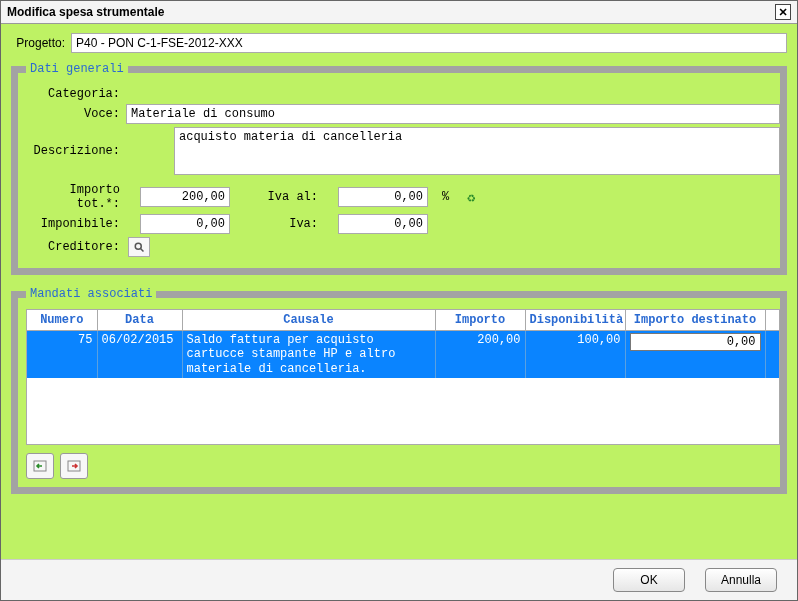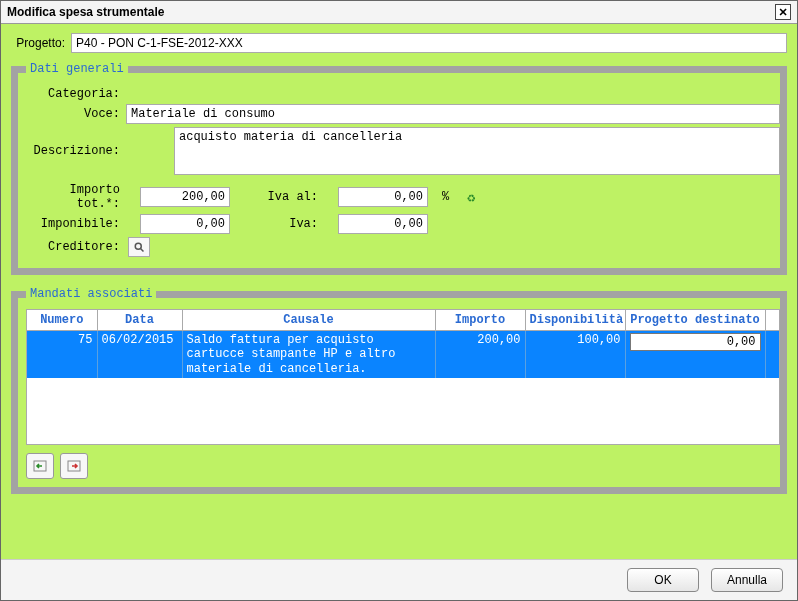--- a/index.html
+++ b/index.html
@@ -154,24 +154,24 @@
     width: 28px; height: 26px;
     border: 1px solid #999;
     background: #f7f7f7;
     display: flex; align-items: center; justify-content: center;
     cursor: pointer;
     border-radius: 3px;
   }
   .icon-btn svg { width: 16px; height: 16px; }
   .footer {
     border-top: 1px solid #ccc;
-    padding: 8px 14px;
+    padding: 8px 20px;
     display: flex;
     justify-content: flex-end;
-    gap: 12px;
+    gap: 20px;
     background: #f4f4f4;
   }
   .btn {
     min-width: 72px;
     height: 24px;
     border: 1px solid #888;
     background: linear-gradient(#fff,#e6e6e6);
     border-radius: 4px;
     cursor: pointer;
     font-family: inherit;
@@ -251,21 +251,21 @@
               <col style="width:140px">
               <col style="width:14px">
           </colgroup>
           <thead>
             <tr>
               <th>Numero</th>
               <th>Data</th>
               <th>Causale</th>
               <th>Importo</th>
               <th>Disponibilità</th>
-              <th>Progetto destinato</th>
+              <th>Importo destinato</th>
               <th></th>
             </tr>
           </thead>
           <tbody>
             <tr class="sel">
               <td class="td-num">75</td>
               <td>06/02/2015</td>
               <td class="tr-causale">Saldo fattura per acquisto cartucce stampante HP e altro materiale di cancelleria.</td>
               <td class="td-num">200,00</td>
               <td class="td-num">100,00</td>

